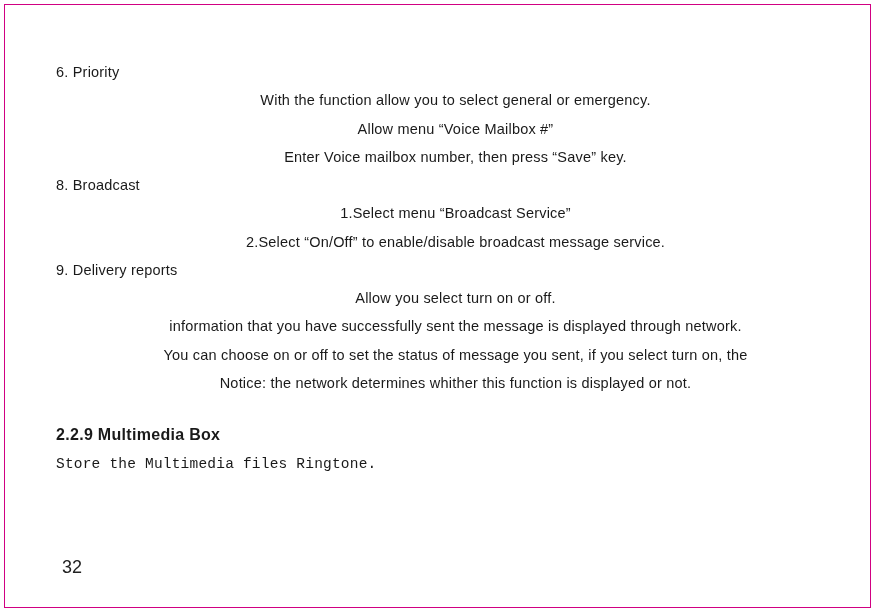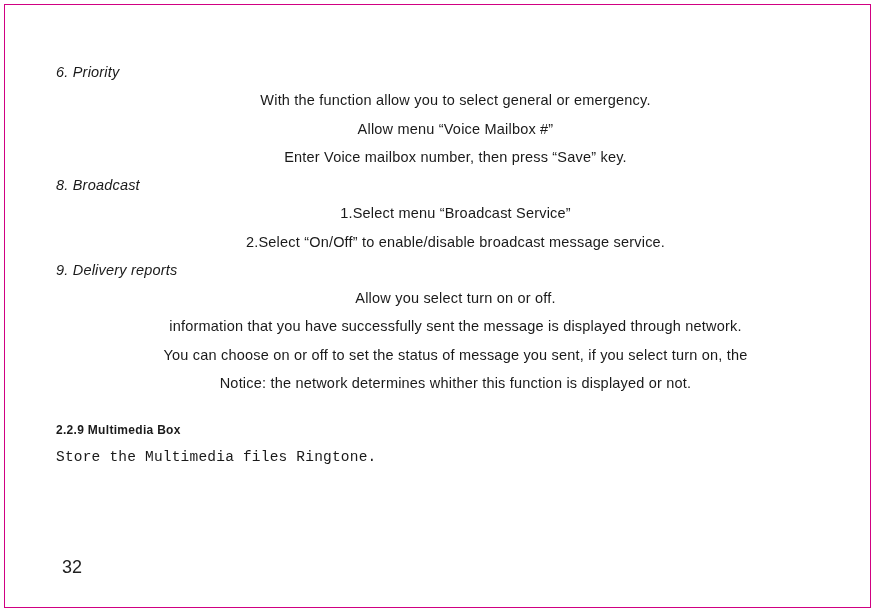--- a/index.html
+++ b/index.html
@@ -27,29 +27,28 @@
       top: 58px;
       left: 56px;
       right: 40px;
       color: #1a1a1a;
       font-size: 14.5px;
       line-height: 1.95;
       letter-spacing: 0.2px;
     }
     .item-header {
       font-weight: normal;
-      font-style: italic;
     }
     .indent {
       padding-left: 20px;
       text-align: center;
     }
     .section-heading {
       font-weight: bold;
-      font-size: 12px;
+      font-size: 16px;
       margin-top: 22px;
       letter-spacing: 0.3px;
     }
     .section-body {
       font-size: 14.5px;
       line-height: 1.95;
       font-family: Liberation Mono, monospace;
     }
     .page-number {
       position: absolute;

